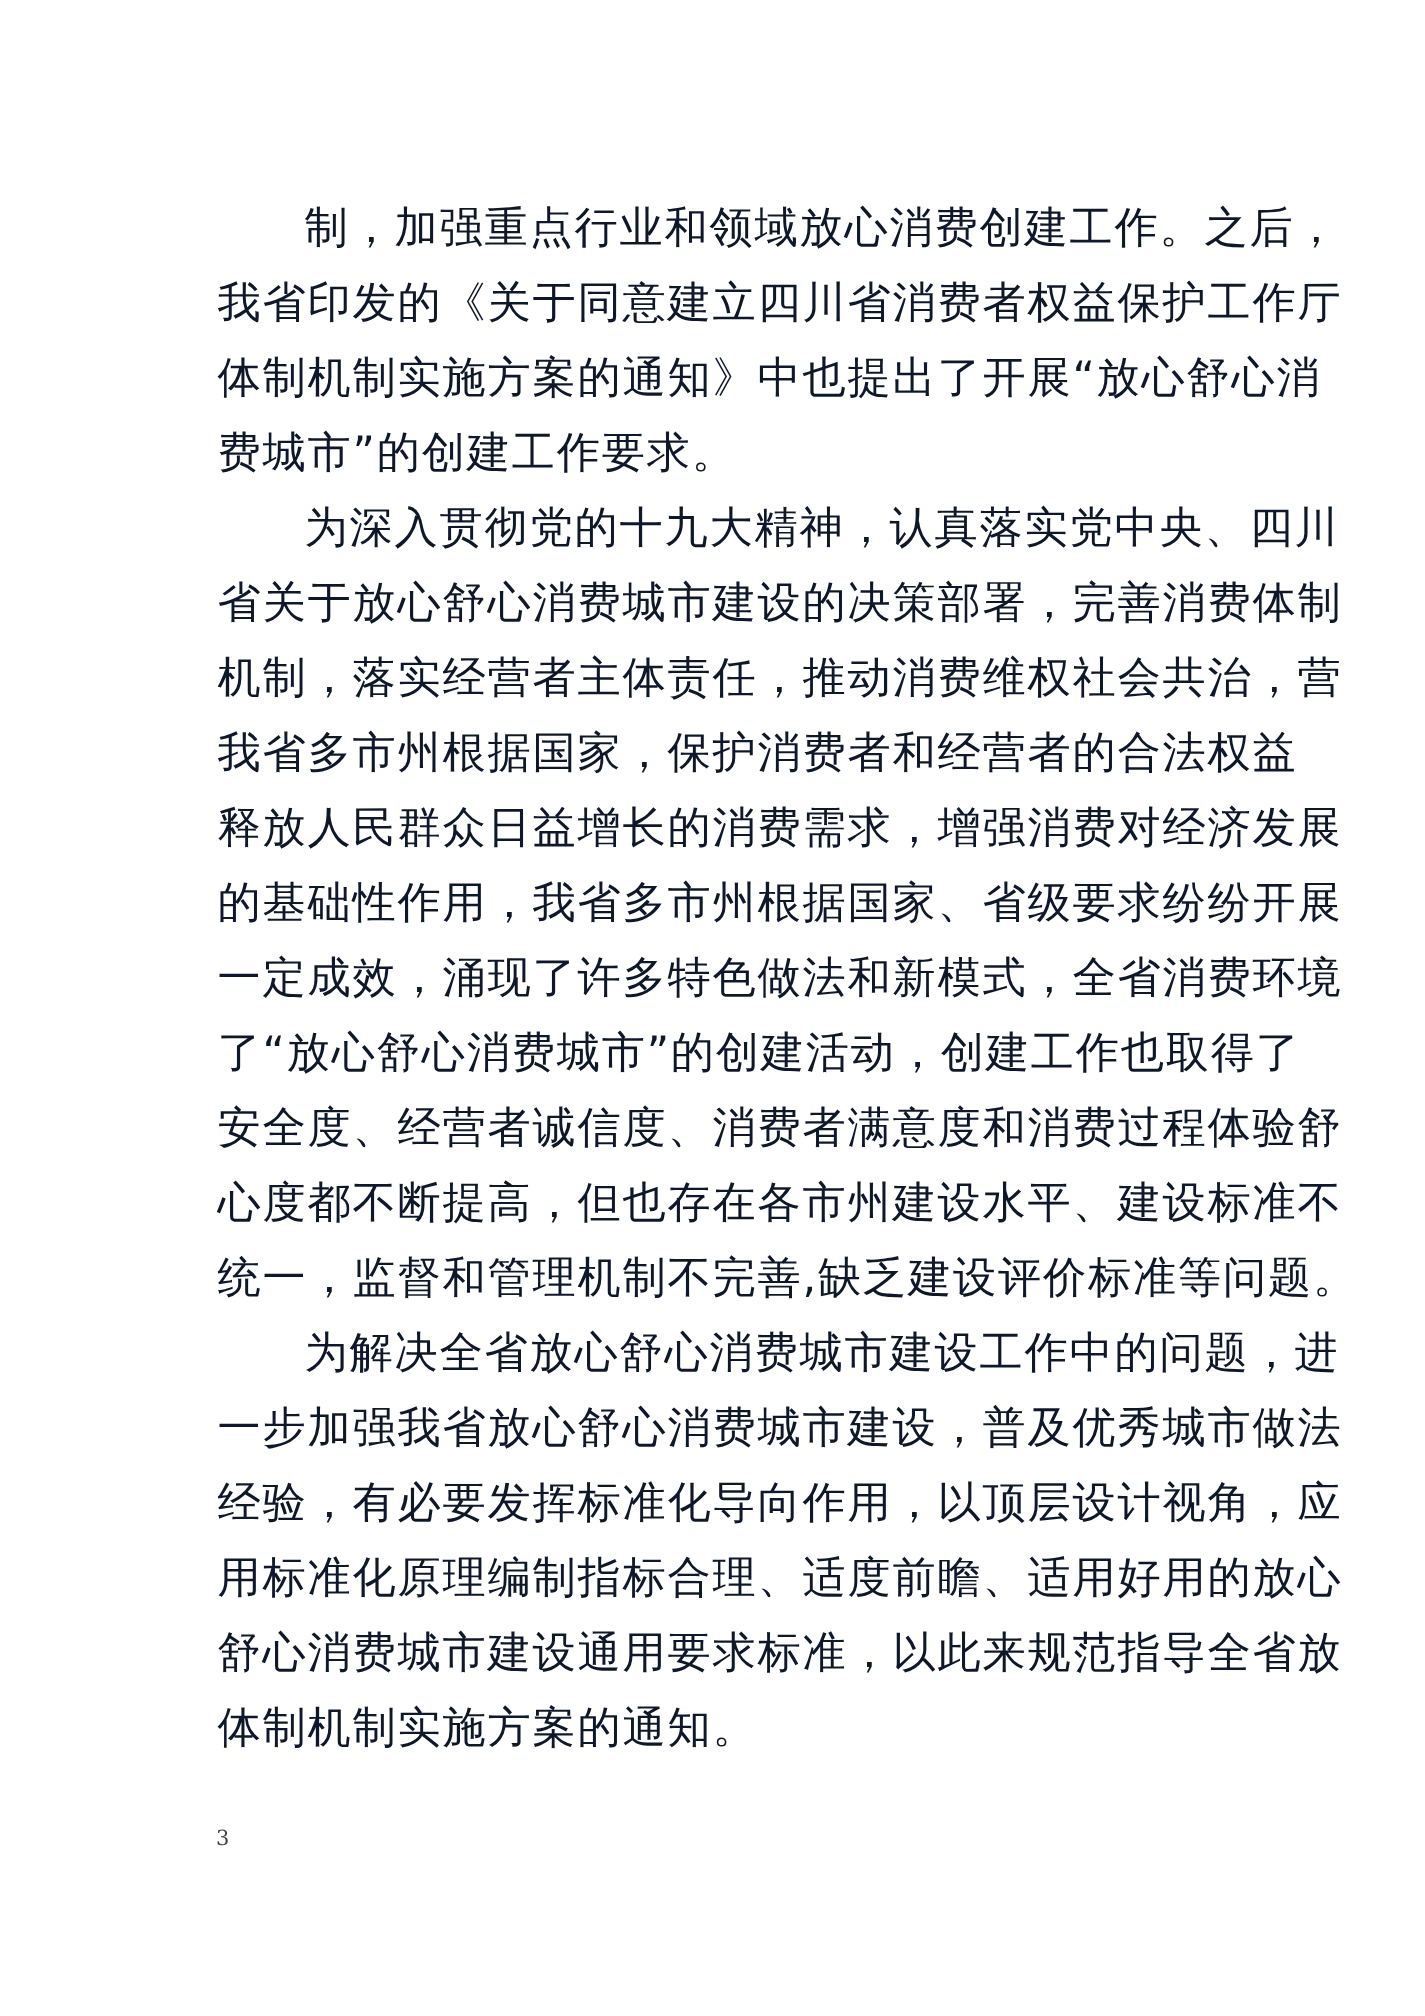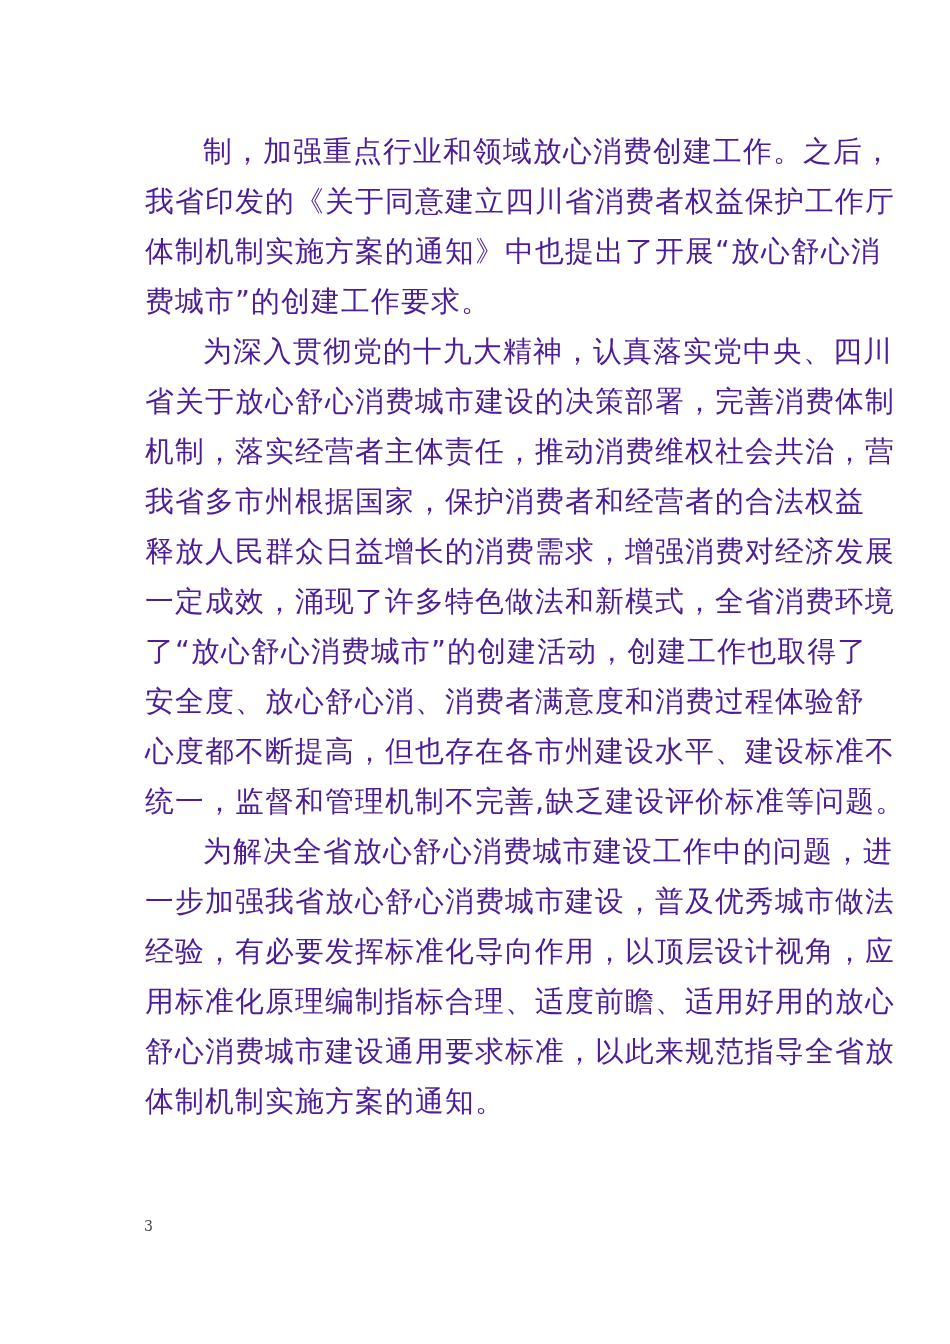--- a/index.html
+++ b/index.html
@@ -6,21 +6,21 @@
   body { width: 950px; height: 1344px; position: relative; overflow: hidden; }
   .page { position: absolute; left: 0; top: 0; width: 950px; height: 1344px; background: #fff; }
   .body-text {
     position: absolute;
     left: 145px;
     top: 126px;
     width: 662px;
     font-family: "DejaVu Sans", sans-serif;
     font-size: 28.8px;
     line-height: 50px;
-    color: #4c1d95;
+    color: #0f172a;
     letter-spacing: 1.2px;
     text-align: justify;
     text-justify: inter-character;
   }
   .body-text p { margin: 0; text-align: justify; text-align-last: left; }
   .body-text .line { display: block; white-space: nowrap; text-align-last: justify; text-align: justify; }
   .body-text .line.last { text-align-last: left; }
   .page-number {
     position: absolute;
     left: 144px;
@@ -40,23 +40,24 @@
       <span class="line">我省印发的《关于同意建立四川省消费者权益保护工作厅</span>
       <span class="line">体制机制实施方案的通知》中也提出了开展“放心舒心消</span>
       <span class="line last">费城市”的创建工作要求。</span>
     </p>
     <p>
       <span class="line" style="padding-left:58px;width:604px;">为深入贯彻党的十九大精神，认真落实党中央、四川</span>
       <span class="line">省关于放心舒心消费城市建设的决策部署，完善消费体制</span>
       <span class="line">机制，落实经营者主体责任，推动消费维权社会共治，营</span>
       <span class="line">我省多市州根据国家，保护消费者和经营者的合法权益</span>
       <span class="line">释放人民群众日益增长的消费需求，增强消费对经济发展</span>
+      <span class="line">的基础性作用，我省多市州根据国家、省级要求纷纷开展</span>
       <span class="line">一定成效，涌现了许多特色做法和新模式，全省消费环境</span>
       <span class="line">了“放心舒心消费城市”的创建活动，创建工作也取得了</span>
-      <span class="line">安全度、放心舒心消、消费者满意度和消费过程体验舒</span>
+      <span class="line">安全度、经营者诚信度、消费者满意度和消费过程体验舒</span>
       <span class="line">心度都不断提高，但也存在各市州建设水平、建设标准不</span>
       <span class="line last">统一，监督和管理机制不完善,缺乏建设评价标准等问题。</span>
     </p>
     <p>
       <span class="line" style="padding-left:58px;width:604px;">为解决全省放心舒心消费城市建设工作中的问题，进</span>
       <span class="line">一步加强我省放心舒心消费城市建设，普及优秀城市做法</span>
       <span class="line">经验，有必要发挥标准化导向作用，以顶层设计视角，应</span>
       <span class="line">用标准化原理编制指标合理、适度前瞻、适用好用的放心</span>
       <span class="line">舒心消费城市建设通用要求标准，以此来规范指导全省放</span>
       <span class="line last">体制机制实施方案的通知。</span>

